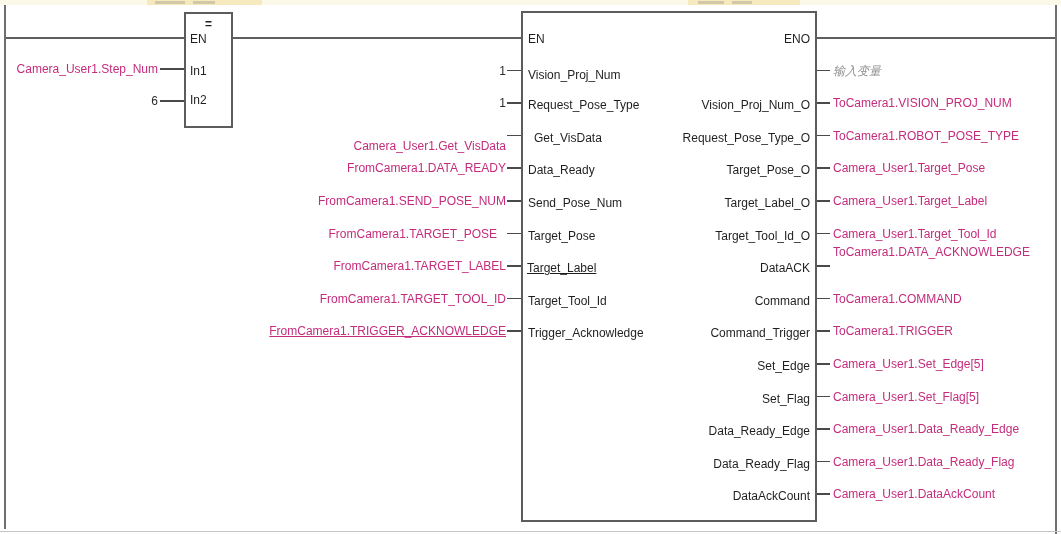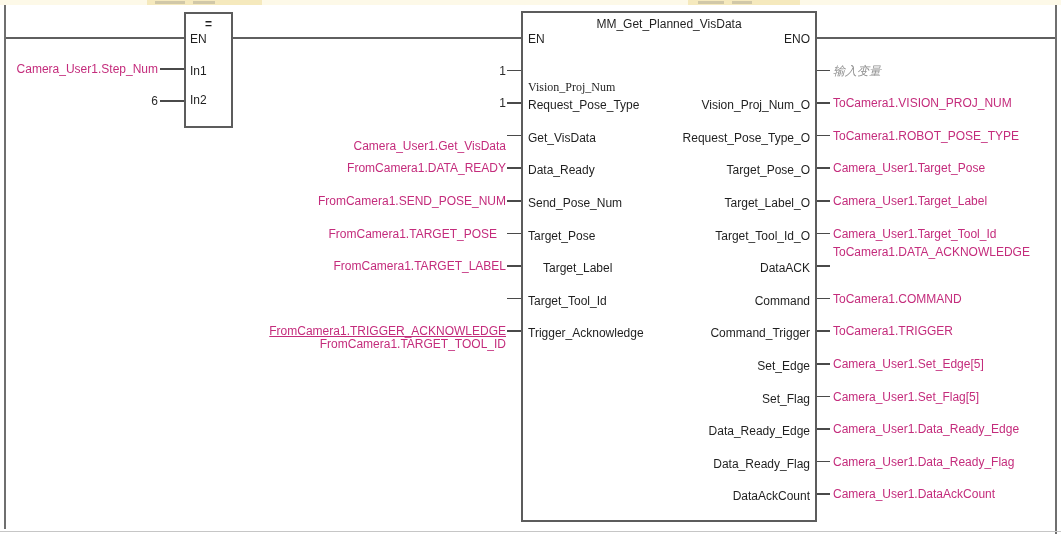--- a/index.html
+++ b/index.html
@@ -54,31 +54,30 @@
       <div class="pin" style="left:4px;top:78px;">In2</div>
     </div>
   <div id="cmp-rows">
       <div class="operand r variable" style="left:10px;width:148px;top:61px;">Camera_User1.Step_Num</div>
       <div class="dash" style="left:160px;width:24px;top:68px;"></div>
       <div class="operand r constant" style="left:10px;width:148px;top:93px;">6</div>
       <div class="dash" style="left:160px;width:24px;top:100px;"></div>
     </div>
 
   <div class="block" style="left:521px;top:11px;width:296px;height:511px;">
-    <div class="block-title" style="top:3px;">MM_Get_Planned_VisData</div>
     <div class="pin" style="left:5px;top:18px;">EN</div>
     <div class="pin r" style="right:5px;top:18px;">ENO</div>
     <div id="fb-pins">
-        <div class="pin" style="left:5px;top:66px;font-family:Liberation Serif, serif;">Vision_Proj_Num</div>
+        <div class="pin" style="left:5px;top:54px;">Vision_Proj_Num</div>
         <div class="pin" style="left:5px;top:84.19999999999999px;">Request_Pose_Type</div>
-        <div class="pin" style="left:5px;top:116.80000000000001px;">Get_VisData</div>
+        <div class="pin" style="left:11px;top:116.80000000000001px;">Get_VisData</div>
         <div class="pin" style="left:5px;top:149.4px;">Data_Ready</div>
         <div class="pin" style="left:5px;top:182px;">Send_Pose_Num</div>
         <div class="pin" style="left:5px;top:214.6px;">Target_Pose</div>
-        <div class="pin" style="left:20px;top:247.20000000000005px;">Target_Label</div>
+        <div class="pin" style="left:4px;top:247.20000000000005px;text-decoration:underline;">Target_Label</div>
         <div class="pin" style="left:5px;top:279.8px;">Target_Tool_Id</div>
         <div class="pin" style="left:5px;top:312.4px;">Trigger_Acknowledge</div>
         <div class="pin r" style="right:5px;left:60px;top:51.599999999999994px;"></div>
         <div class="pin r" style="right:5px;left:60px;top:84.19999999999999px;">Vision_Proj_Num_O</div>
         <div class="pin r" style="right:5px;left:60px;top:116.80000000000001px;">Request_Pose_Type_O</div>
         <div class="pin r" style="right:5px;left:60px;top:149.4px;">Target_Pose_O</div>
         <div class="pin r" style="right:5px;left:60px;top:182px;">Target_Label_O</div>
         <div class="pin r" style="right:5px;left:60px;top:214.6px;">Target_Tool_Id_O</div>
         <div class="pin r" style="right:5px;left:60px;top:247.20000000000005px;">DataACK</div>
         <div class="pin r" style="right:5px;left:60px;top:279.8px;">Command</div>
@@ -98,21 +97,21 @@
       <div class="operand r variable" style="left:100px;width:406px;top:138px;">Camera_User1.Get_VisData</div>
       <div class="dash" style="left:507px;width:14px;top:134.8px;"></div>
       <div class="operand r variable" style="left:100px;width:406px;top:160.4px;">FromCamera1.DATA_READY</div>
       <div class="dash" style="left:507px;width:14px;top:167.4px;"></div>
       <div class="operand r variable" style="left:100px;width:406px;top:193px;">FromCamera1.SEND_POSE_NUM</div>
       <div class="dash" style="left:507px;width:14px;top:200px;"></div>
       <div class="operand r variable" style="left:91px;width:406px;top:225.6px;">FromCamera1.TARGET_POSE</div>
       <div class="dash" style="left:507px;width:14px;top:232.6px;"></div>
       <div class="operand r variable" style="left:100px;width:406px;top:258.20000000000005px;">FromCamera1.TARGET_LABEL</div>
       <div class="dash" style="left:507px;width:14px;top:265.20000000000005px;"></div>
-      <div class="operand r variable" style="left:100px;width:406px;top:290.8px;margin-top:45px;">FromCamera1.TARGET_TOOL_ID</div>
+      <div class="operand r variable" style="left:100px;width:406px;top:290.8px;">FromCamera1.TARGET_TOOL_ID</div>
       <div class="dash" style="left:507px;width:14px;top:297.8px;"></div>
       <div class="operand r variable" style="left:100px;width:406px;top:323.4px;text-decoration:underline;">FromCamera1.TRIGGER_ACKNOWLEDGE</div>
       <div class="dash" style="left:507px;width:14px;top:330.4px;"></div>
       <div class="dash" style="left:817px;width:13px;top:69.6px;"></div>
       <div class="operand placeholder" style="left:833px;width:222px;top:62.599999999999994px;">输入变量</div>
       <div class="dash" style="left:817px;width:13px;top:102.19999999999999px;"></div>
       <div class="operand variable" style="left:833px;width:222px;top:95.19999999999999px;">ToCamera1.VISION_PROJ_NUM</div>
       <div class="dash" style="left:817px;width:13px;top:134.8px;"></div>
       <div class="operand variable" style="left:833px;width:222px;top:127.80000000000001px;">ToCamera1.ROBOT_POSE_TYPE</div>
       <div class="dash" style="left:817px;width:13px;top:167.4px;"></div>

